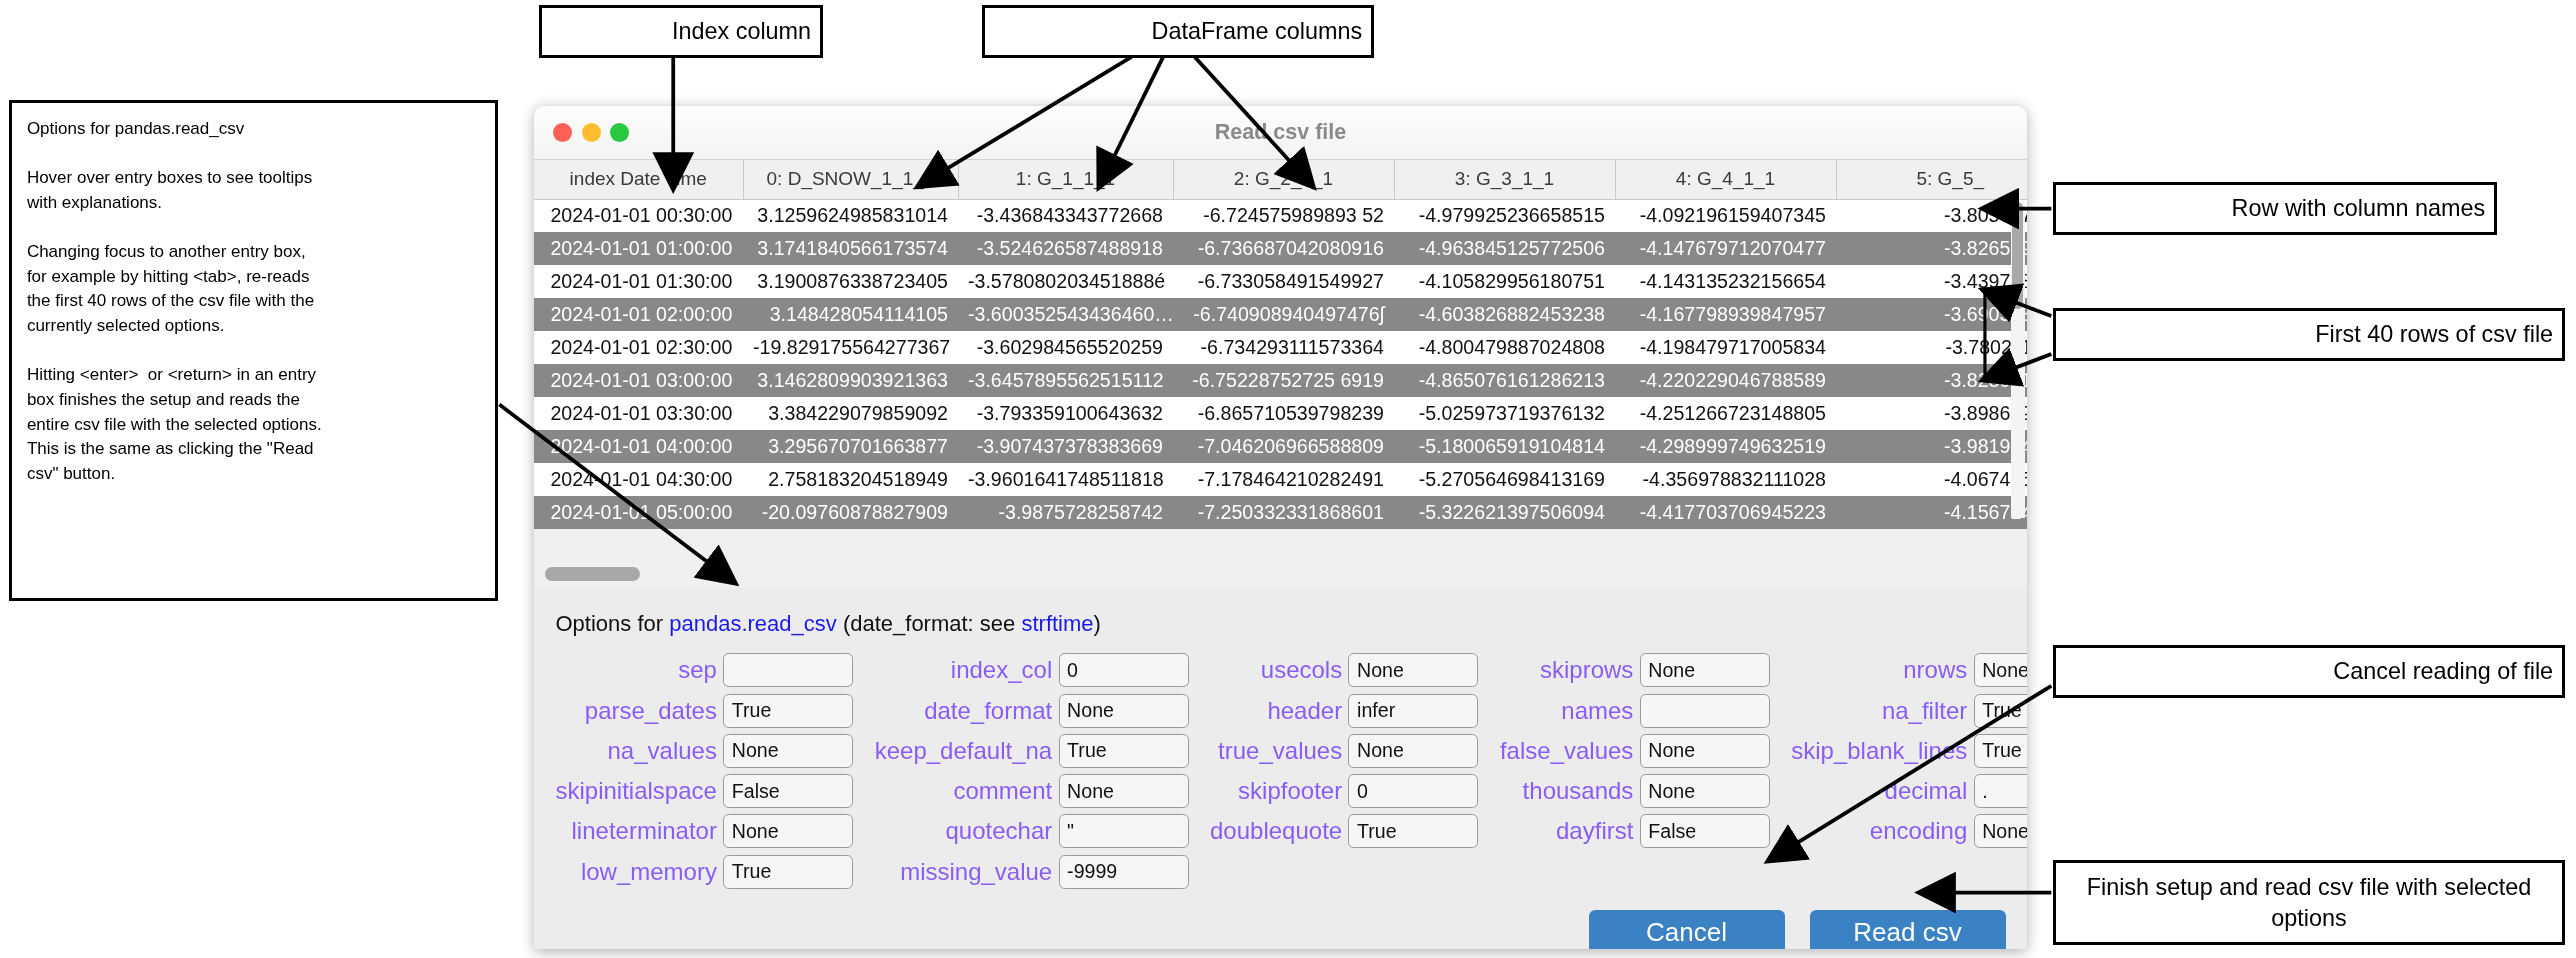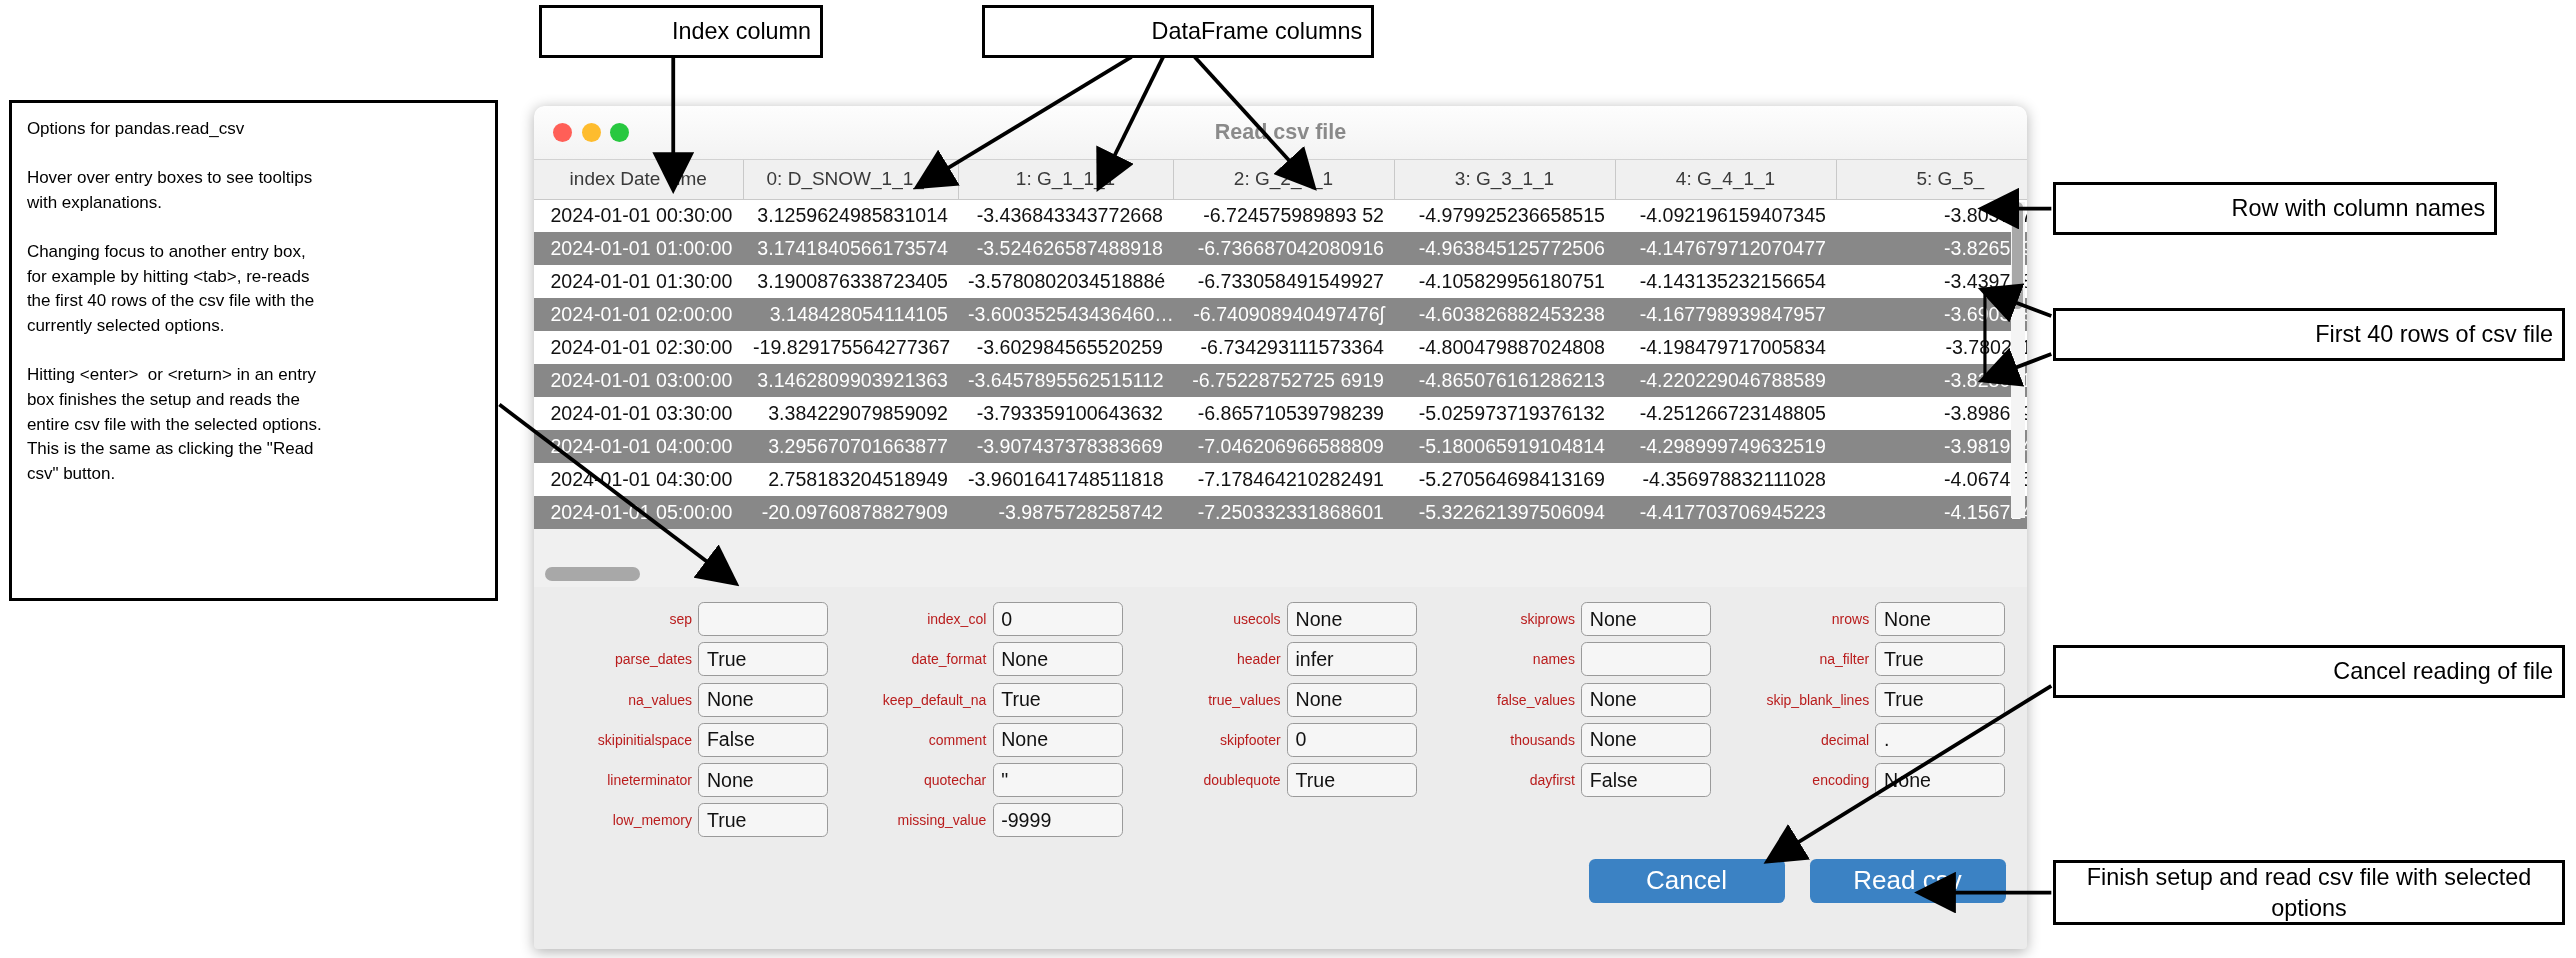--- a/index.html
+++ b/index.html
@@ -182,22 +182,22 @@
     column-gap: 21.5px;
     row-gap: 6.3px;
   }
   .field {
     display: flex;
     align-items: center;
     justify-content: flex-end;
     gap: 6.3px;
   }
   .field label {
-    font-size: 14px;
-    color: #b91c1c;
+    font-size: 24px;
+    color: #8b5cf6;
     white-space: nowrap;
     text-align: right;
   }
   .field .entry {
     width: 130px;
     height: 34px;
     background: #f6f6f6;
     border: 1.3px solid #9a9a9a;
     border-radius: 5.7px;
     font-size: 19.6px;
@@ -279,21 +279,21 @@
   </div>
 
   <div class="callout" style="left:2053px; top:308px; width:512px; height:53px;">
     <span>First 40 rows of csv file</span>
   </div>
 
   <div class="callout" style="left:2053px; top:645px; width:512px; height:53px;">
     <span>Cancel reading of file</span>
   </div>
 
-  <div class="callout" style="left:2053px; top:860px; width:512px; height:65px;">
+  <div class="callout" style="left:2053px; top:860px; width:512px; height:85px;">
     <span>Finish setup and read csv file with selected options</span>
   </div>
 
   <div class="callout left-text" style="left:8.9px; top:100px; width:489px; height:501px;">
     <span>Options for pandas.read_csv
 
 Hover over entry boxes to see tooltips
 with explanations.
 
 Changing focus to another entry box,
@@ -427,20 +427,23 @@
       </table>
       <div class="vscroll">
           <i></i>
         </div>
       <div class="hscroll">
           <i></i>
         </div>
     </div>
 
     <div class="options">
+      <div class="opt-heading">
+        <span>Options for </span><a href="#">pandas.read_csv</a><span> (date_format: see </span><a href="#">strftime</a><span>)</span>
+      </div>
       <div class="grid">
           <div class="field">
             <label>sep</label>
             <div class="entry"></div>
           </div>
           <div class="field">
             <label>index_col</label>
             <div class="entry">0</div>
           </div>
           <div class="field">

